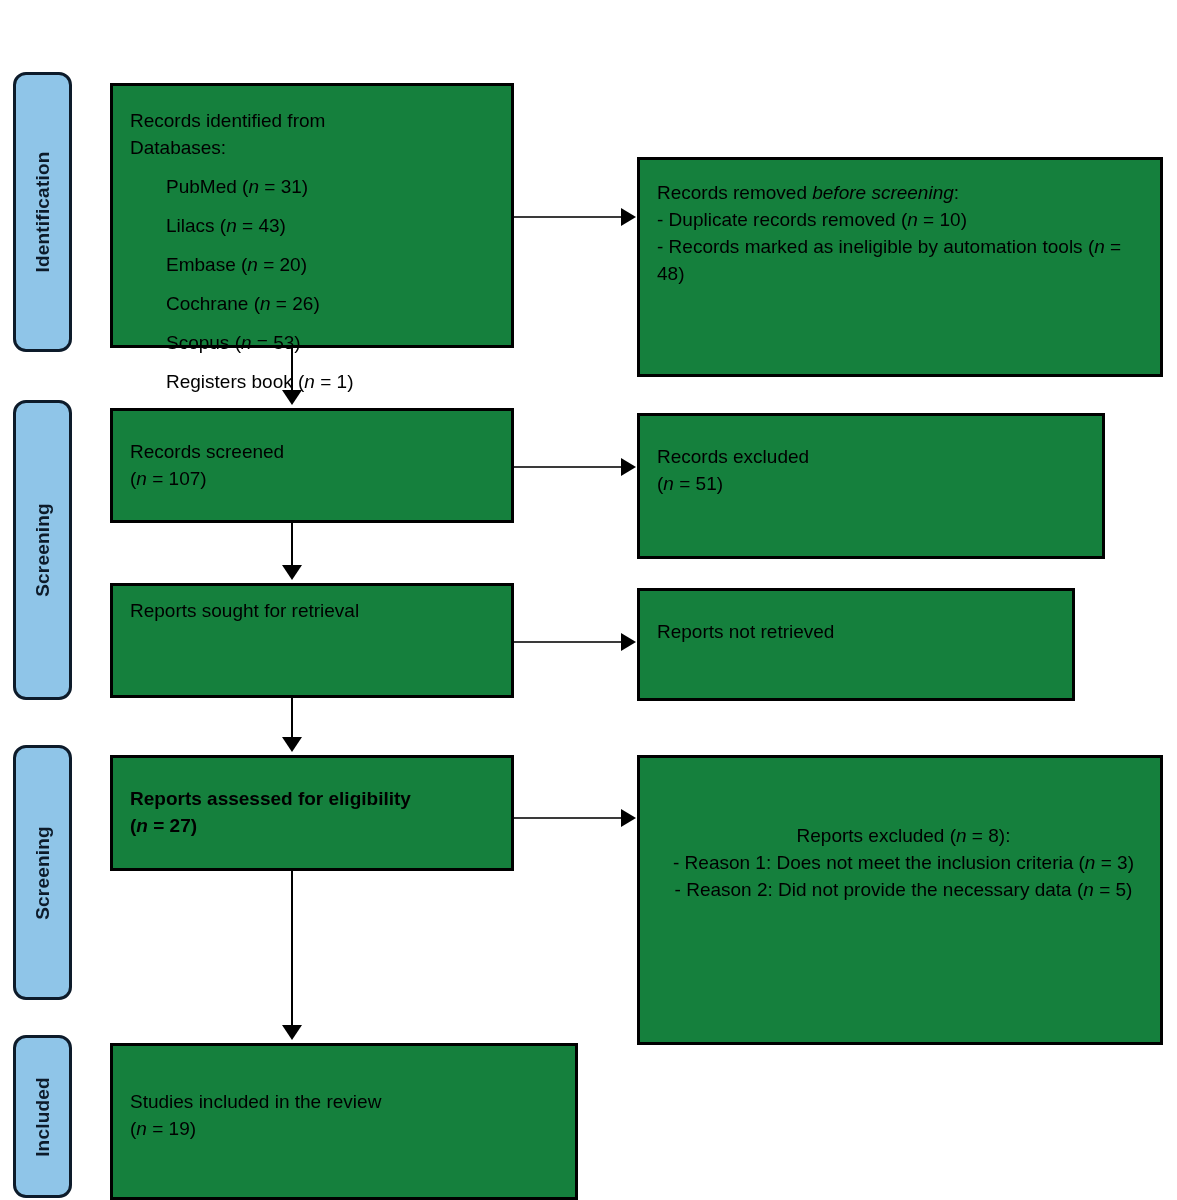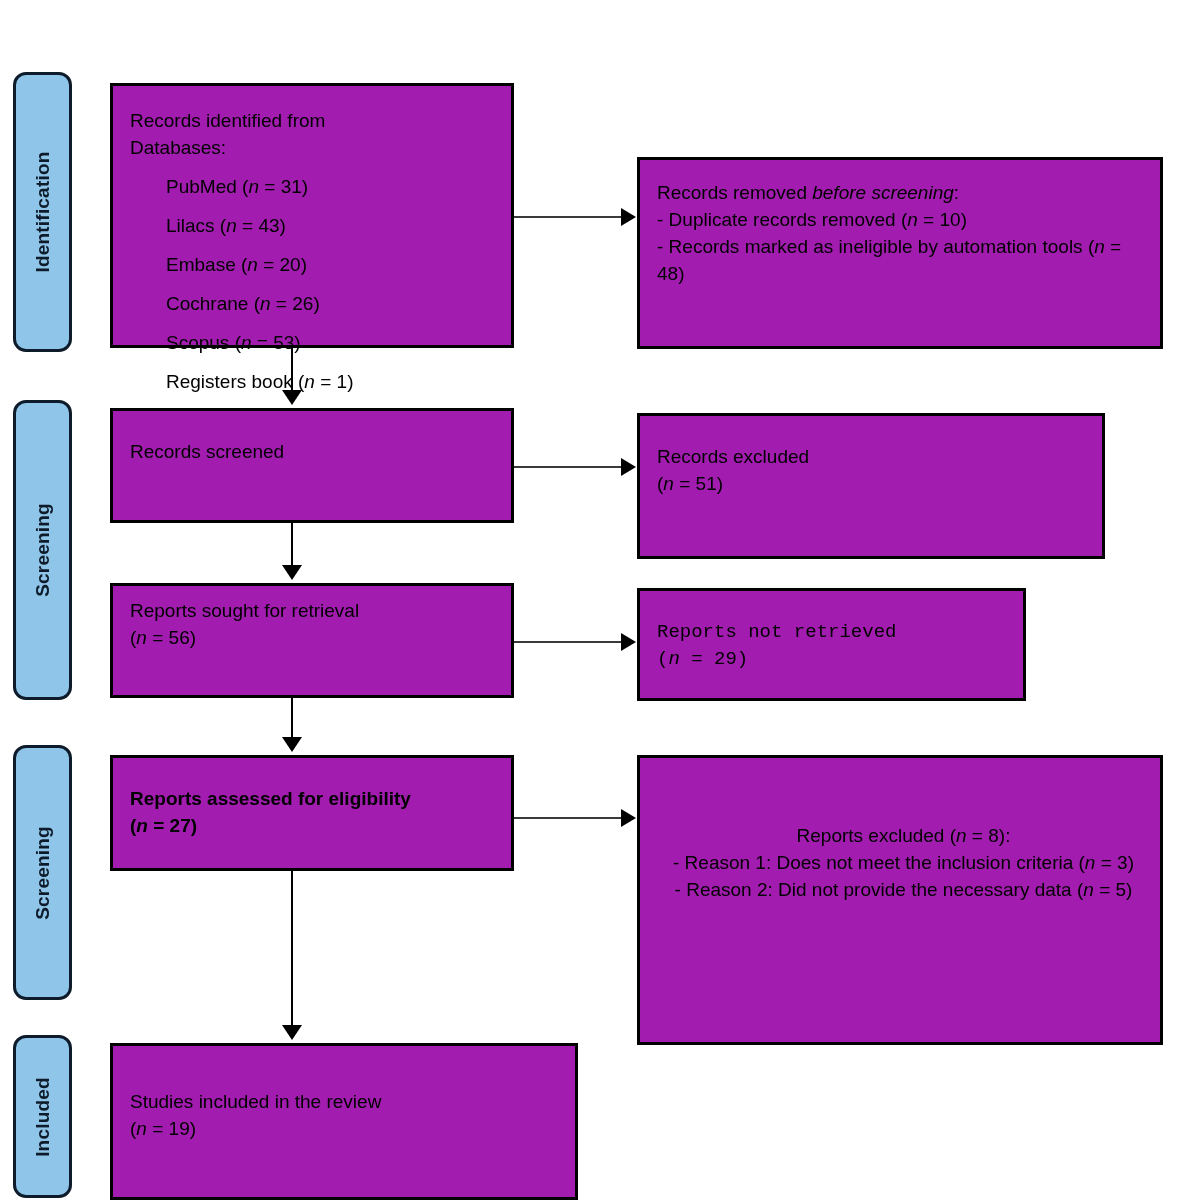--- a/index.html
+++ b/index.html
@@ -65,44 +65,44 @@
     letter-spacing: 0.2px;
   }
   #stage-identification { top: 72px;   height: 280px; }
   #stage-screening-1    { top: 400px;  height: 300px; }
   #stage-screening-2    { top: 745px;  height: 255px; }
   #stage-included       { top: 1035px; height: 163px; }
 
   
   .box {
     position: absolute;
-    background: #a21caf;
+    background: #15803d;
     border: 3px solid #000000;
     box-sizing: border-box;
     padding: 0;
   }
   .box-body {
     position: absolute;
     left: 17px;
     right: 10px;
     font-size: 19px;
     line-height: 1.42;
     color: #000000;
   }
   .box-body .ln { white-space: nowrap; }
   .box-body .wrap { white-space: normal; }
   .indent { padding-left: 36px; margin-top: 12px; }
   em.it { font-style: italic; }
 
   #box-identified     { left: 110px; top: 83px;  width: 404px; height: 265px; }
-  #box-removed        { left: 637px; top: 157px; width: 526px; height: 192px; }
+  #box-removed        { left: 637px; top: 157px; width: 526px; height: 220px; }
   #box-screened       { left: 110px; top: 408px; width: 404px; height: 115px; padding-left: 28px; }
   #box-excluded       { left: 637px; top: 413px; width: 468px; height: 146px; }
   #box-sought         { left: 110px; top: 583px; width: 404px; height: 115px; }
-  #box-notretrieved   { left: 637px; top: 588px; width: 389px; height: 113px; font-family: Liberation Mono, monospace; }
+  #box-notretrieved   { left: 637px; top: 588px; width: 438px; height: 113px; }
   #box-assessed       { left: 110px; top: 755px; width: 404px; height: 116px; font-weight: bold; }
   #box-repexcluded    { left: 637px; top: 755px; width: 526px; height: 290px; text-align: center; }
   #box-included       { left: 110px; top: 1043px; width: 468px; height: 157px; }
 
   #box-identified   .box-body { top: 22px; }
   #box-removed      .box-body { top: 20px; }
   #box-screened     .box-body { top: 28px; }
   #box-excluded     .box-body { top: 28px; }
   #box-sought       .box-body { top: 12px; }
   #box-notretrieved .box-body { top: 28px; }
@@ -174,41 +174,40 @@
     <div class="box-body">
       <div class="ln"><span>Records removed </span><em class="it">before screening</em><span>:</span></div>
       <div class="ln"><span>- Duplicate records removed (</span><em class="it">n</em><span> = </span><span>10</span><span>)</span></div>
       <div class="wrap"><span>- Records marked as ineligible by automation tools (</span><em class="it">n</em><span> = </span><span>48</span><span>)</span></div>
     </div>
   </div>
 
   <div class="box" id="box-screened">
     <div class="box-body">
       <div class="ln">Records screened</div>
+      <div class="ln">(<em class="it">n</em><span> = </span><span>107</span>)</div>
     </div>
   </div>
 
   <div class="box" id="box-excluded">
     <div class="box-body">
       <div class="ln">Records excluded</div>
       <div class="ln">(<em class="it">n</em><span> = </span><span>51</span>)</div>
     </div>
   </div>
 
   <div class="box" id="box-sought">
     <div class="box-body">
       <div class="ln">Reports sought for retrieval</div>
-      <div class="ln">(<em class="it">n</em><span> = </span><span>56</span>)</div>
     </div>
   </div>
 
   <div class="box" id="box-notretrieved">
     <div class="box-body">
       <div class="ln">Reports not retrieved</div>
-      <div class="ln">(<em class="it">n</em><span> = </span><span>29</span>)</div>
     </div>
   </div>
 
   <div class="box" id="box-assessed">
     <div class="box-body">
       <div class="ln">Reports assessed for eligibility</div>
       <div class="ln">(<em class="it">n</em><span> = </span><span>27</span>)</div>
     </div>
   </div>
 

